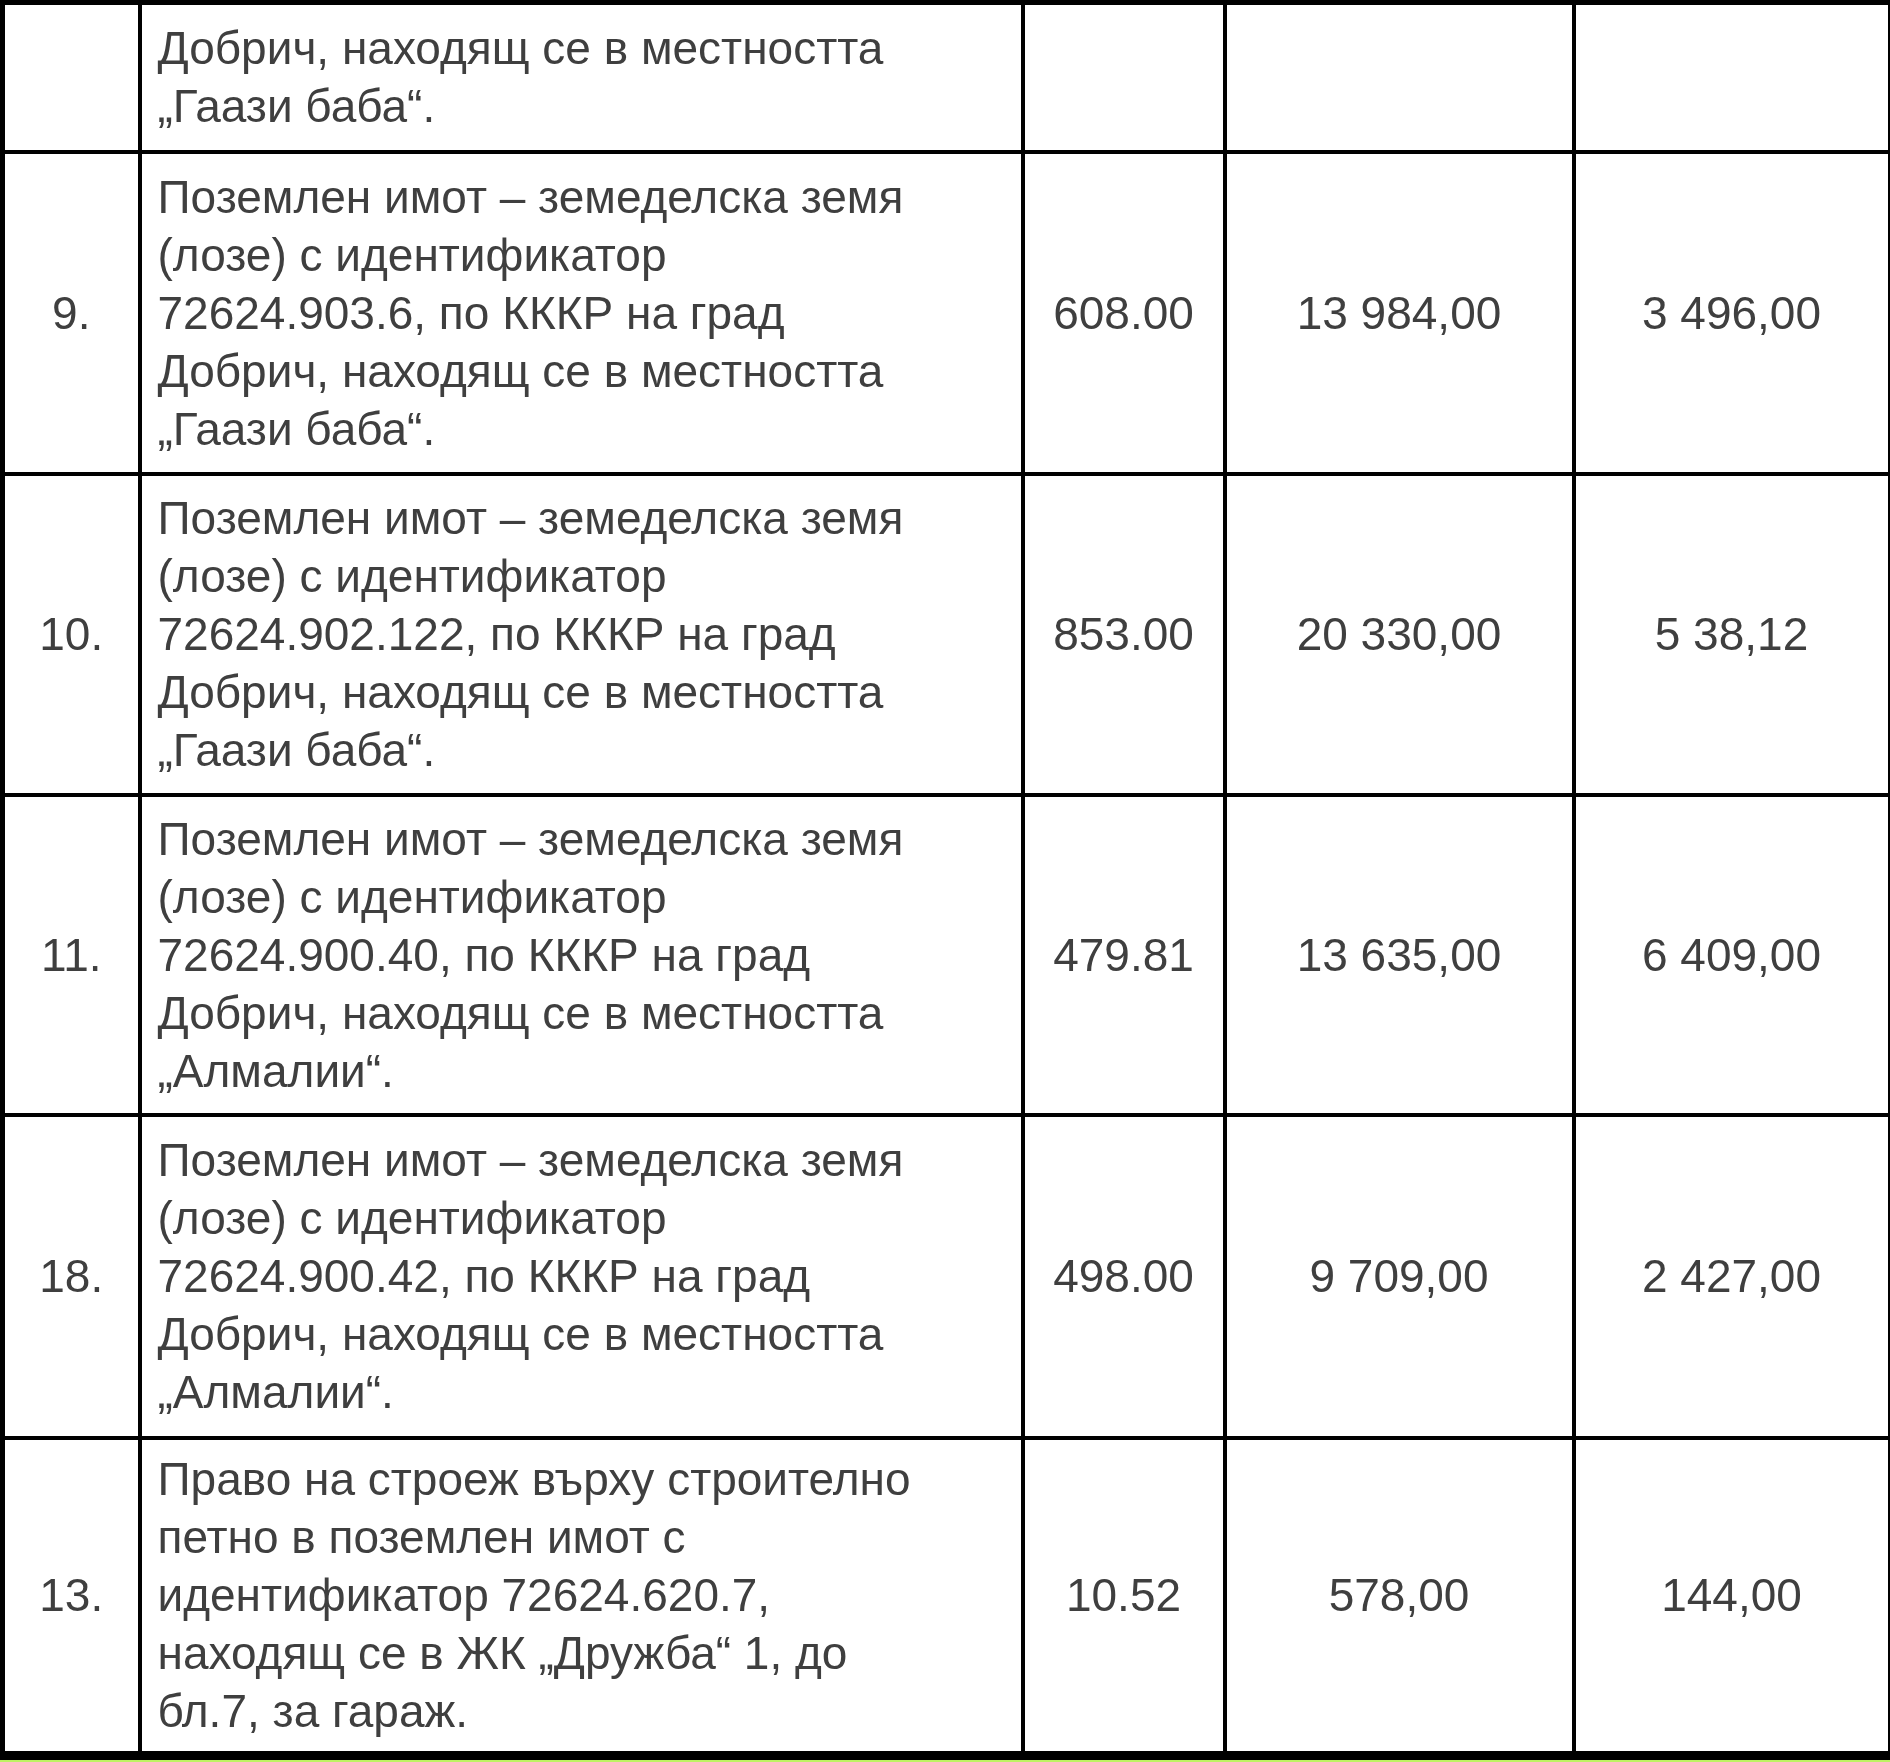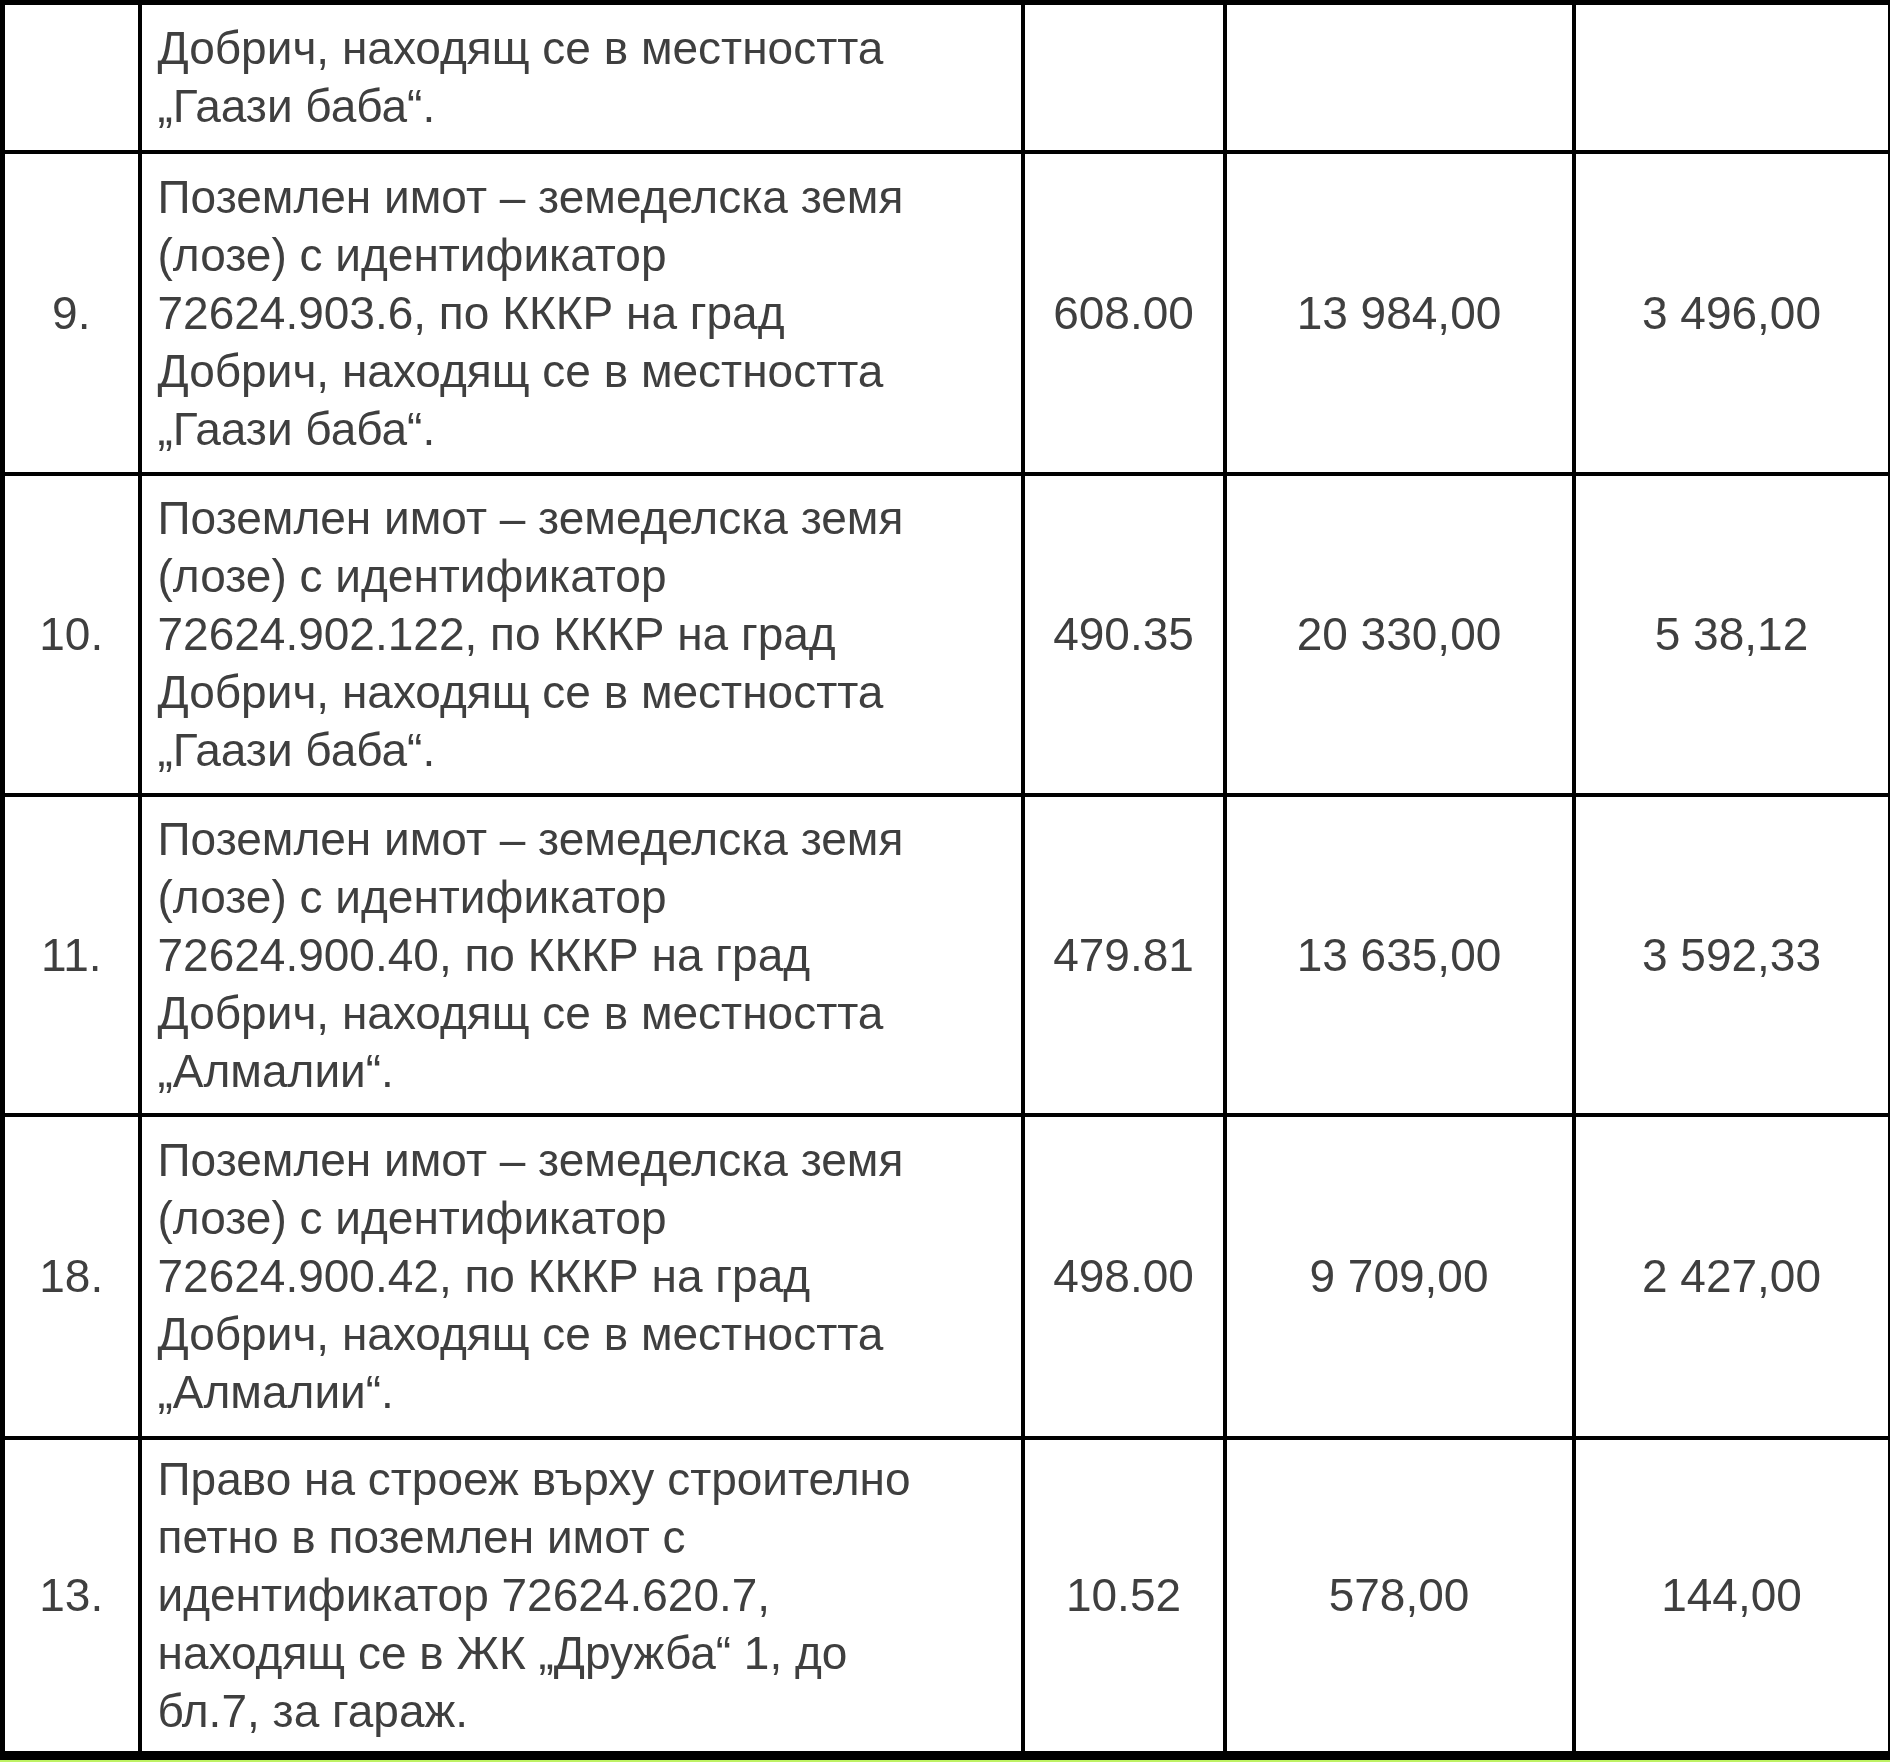--- a/index.html
+++ b/index.html
@@ -85,34 +85,34 @@
         <td class="cell-val">13 984,00</td>
         <td class="cell-val">3 496,00</td>
       </tr>
       <tr style="height:321px">
         <td class="cell-num">10.</td>
         <td class="cell-desc">Поземлен имот – земеделска земя
 (лозе) с идентификатор
 72624.902.122, по КККР на град
 Добрич, находящ се в местността
 „Гаази баба“.</td>
-        <td class="cell-val">490.35</td>
+        <td class="cell-val">853.00</td>
         <td class="cell-val">20 330,00</td>
         <td class="cell-val">5 38,12</td>
       </tr>
       <tr style="height:320px">
         <td class="cell-num">11.</td>
         <td class="cell-desc">Поземлен имот – земеделска земя
 (лозе) с идентификатор
 72624.900.40, по КККР на град
 Добрич, находящ се в местността
 „Алмалии“.</td>
         <td class="cell-val">479.81</td>
         <td class="cell-val">13 635,00</td>
-        <td class="cell-val">3 592,33</td>
+        <td class="cell-val">6 409,00</td>
       </tr>
       <tr style="height:323px">
         <td class="cell-num">18.</td>
         <td class="cell-desc">Поземлен имот – земеделска земя
 (лозе) с идентификатор
 72624.900.42, по КККР на град
 Добрич, находящ се в местността
 „Алмалии“.</td>
         <td class="cell-val">498.00</td>
         <td class="cell-val">9 709,00</td>

